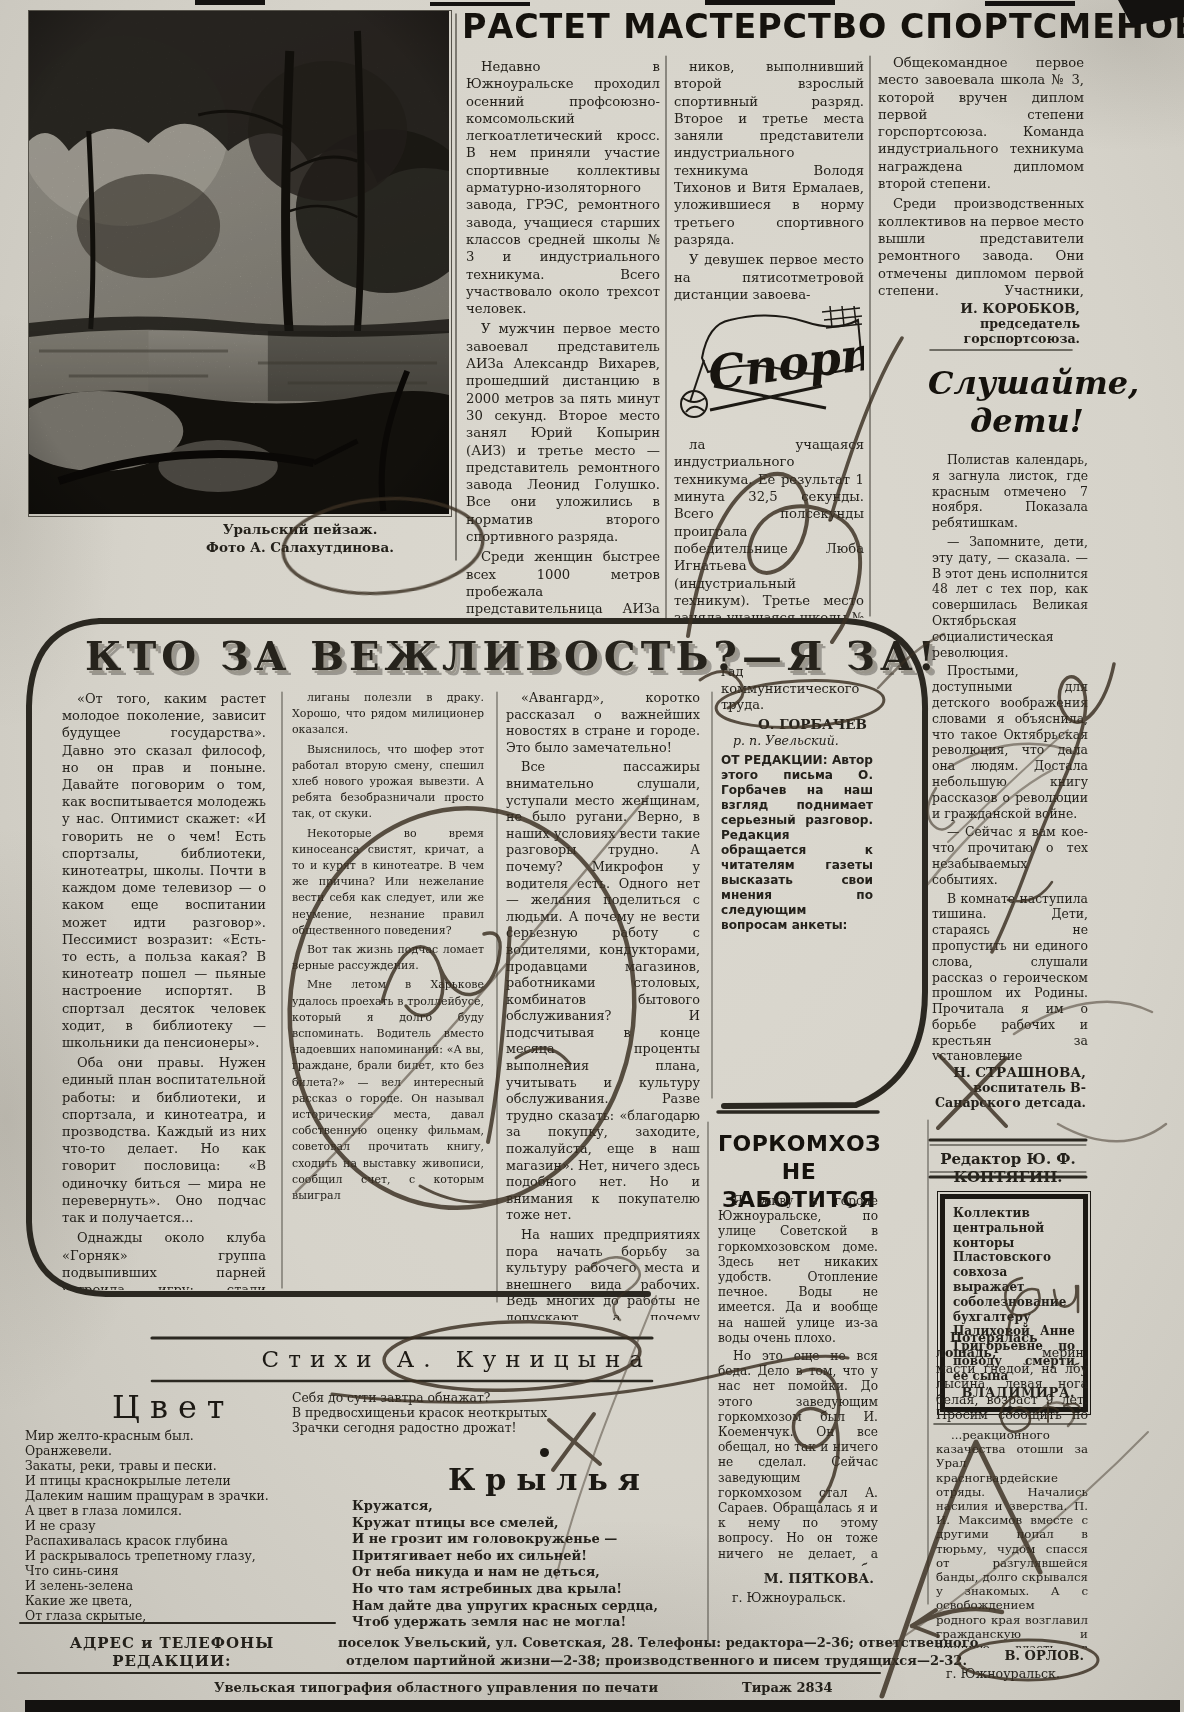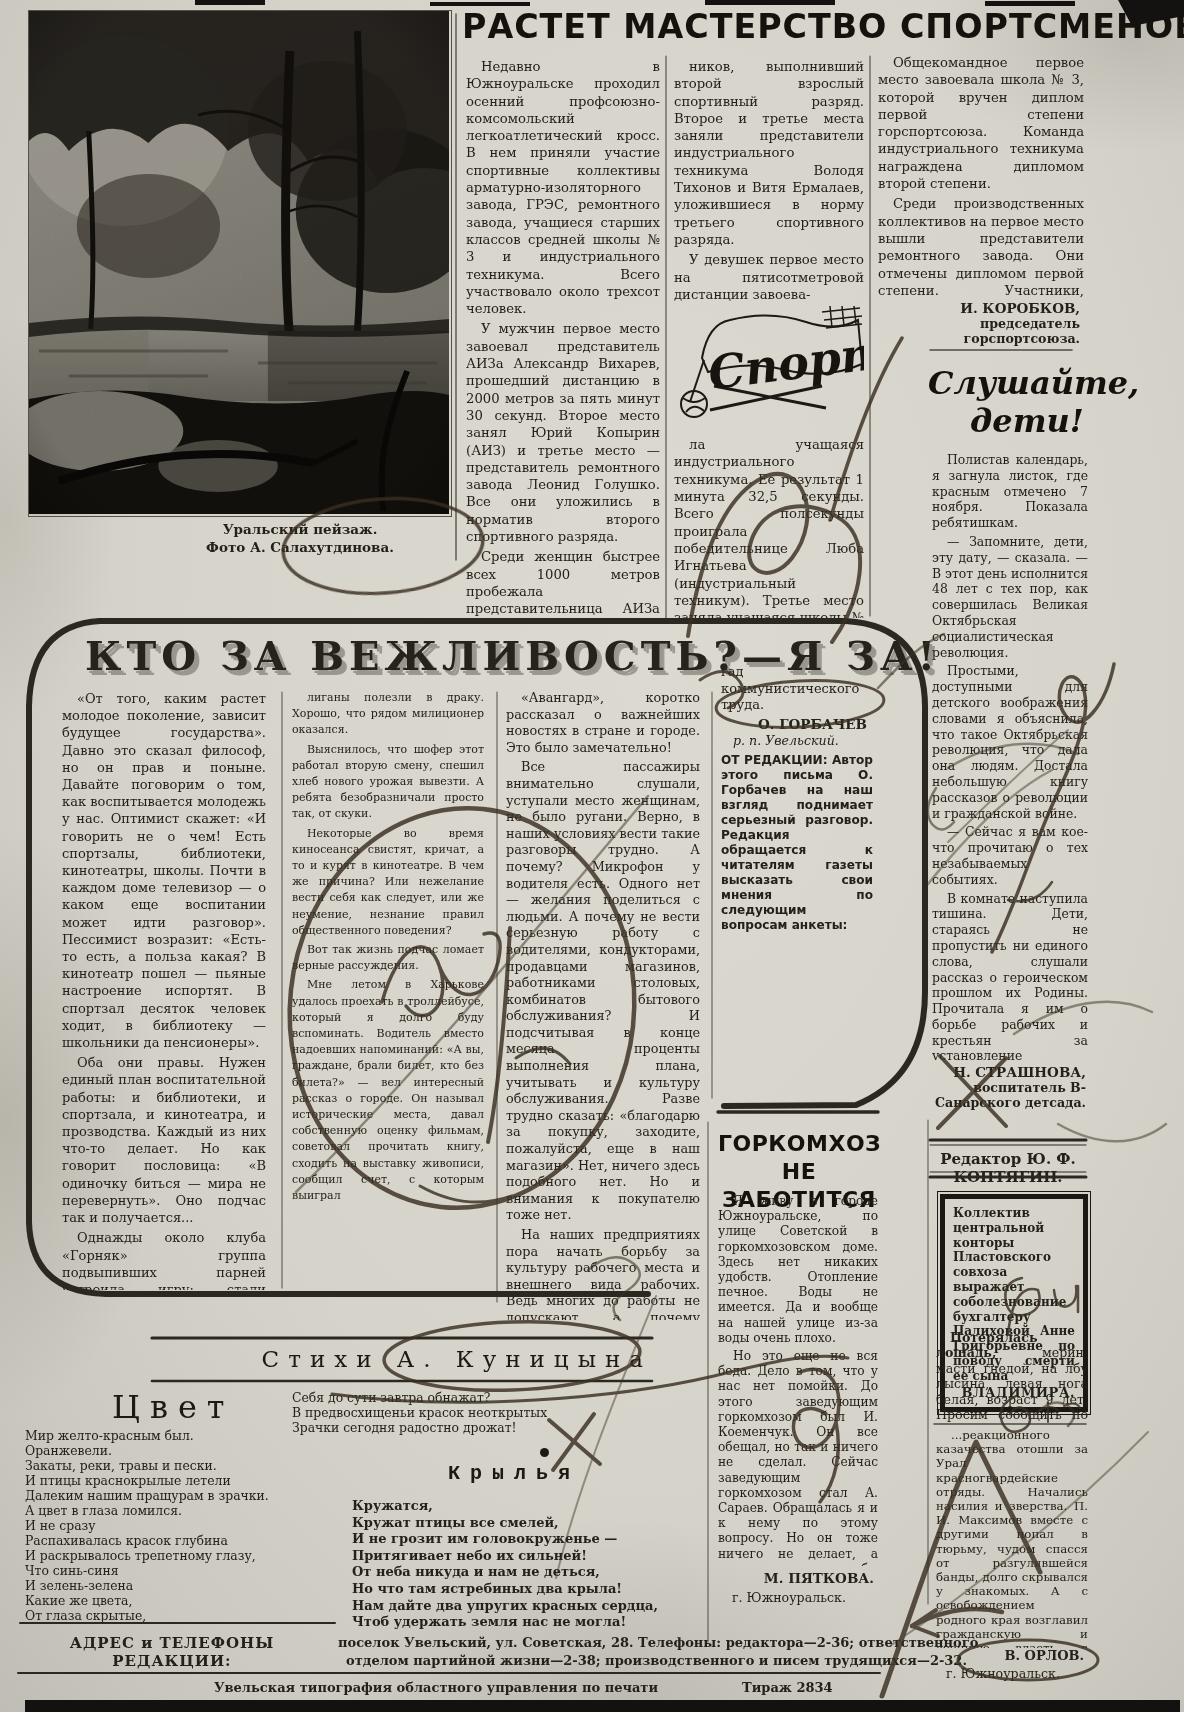--- a/index.html
+++ b/index.html
@@ -33,21 +33,21 @@
   .cont-line{margin:0 0 2px;text-align:justify;font-size:13px;line-height:16.6px;}
   .author-line{font-weight:bold;font-size:13.5px;text-align:right;margin:1px 6px 1px 0;}
   .place-line{font-style:italic;font-size:12.6px;text-indent:12px;margin:0 0 5px;}
   .editorial{font-family:"DejaVu Sans",sans-serif;font-weight:bold;font-size:12.1px;line-height:15px;text-align:justify;margin:0 0 4px;}
   .q{font-family:"DejaVu Sans",sans-serif;font-weight:bold;font-size:12.1px;line-height:15px;margin:0 0 4px;text-indent:10px;text-align:justify;}
   .gorkom-head{font-family:"DejaVu Sans",sans-serif;font-weight:bold;font-size:22px;line-height:28px;text-align:center;color:#15120d;letter-spacing:.5px;}
   .gorkom{font-size:12.2px;line-height:15.2px;}
   .cossack{font-size:11.8px;line-height:14.2px;}
   .poem-strip{font-size:23px;letter-spacing:9px;text-align:right;color:#1c1914;}
   .poem-title{font-weight:normal;font-size:32px;letter-spacing:10px;color:#1c1914;}
-  .poem-title2{font-weight:bold;font-size:20px;letter-spacing:10px;color:#1c1914;font-family:Liberation Mono, monospace;}
+  .poem-title2{font-weight:bold;font-size:30px;letter-spacing:10px;color:#1c1914;}
   .poem-line{margin:0;white-space:nowrap;font-size:12.4px;line-height:15px;}
   .poem2 .poem-line{font-weight:bold;font-size:13px;line-height:16.6px;}
   .editor-line{font-weight:bold;font-size:15px;text-align:center;}
   .obit{border:5px solid #1b1813;outline:1.5px solid #1b1813;outline-offset:2px;padding:7px 8px;
     font-weight:bold;font-size:12px;line-height:14.8px;text-align:justify;}
   .obit-name{font-weight:bold;font-size:13px;text-align:right;letter-spacing:.5px;margin-top:2px;}
   .smallad{font-size:12.6px;line-height:15.4px;text-align:justify;}
   .addr-label{font-weight:bold;font-size:15px;letter-spacing:1px;text-align:center;}
   .addr-text{font-weight:bold;font-size:13px;line-height:17px;white-space:nowrap;}
   .imprint{font-weight:bold;font-size:13px;}

